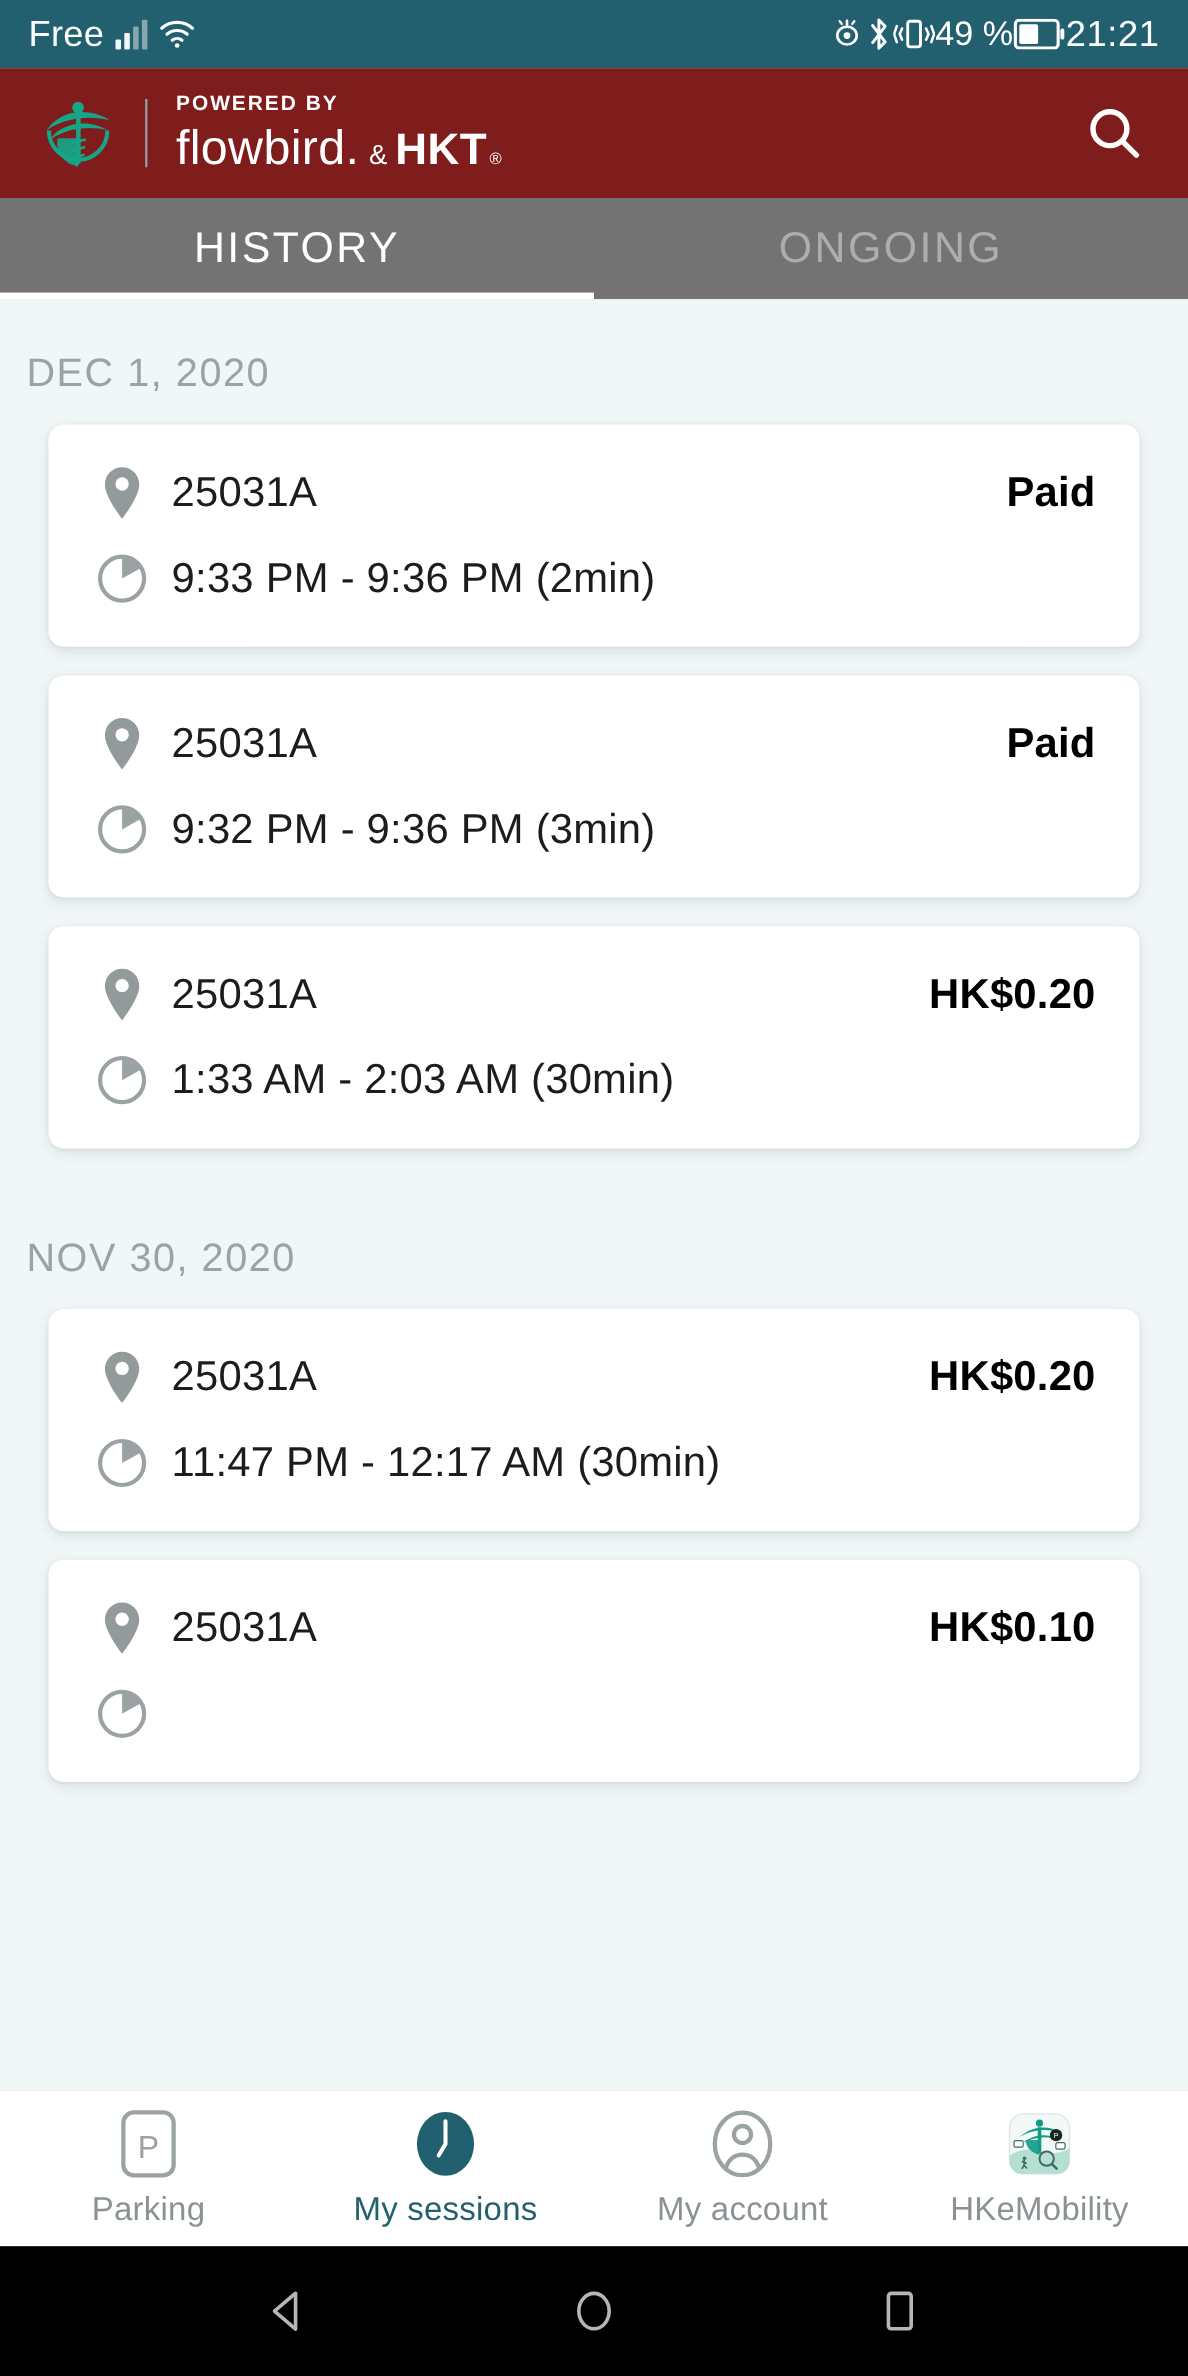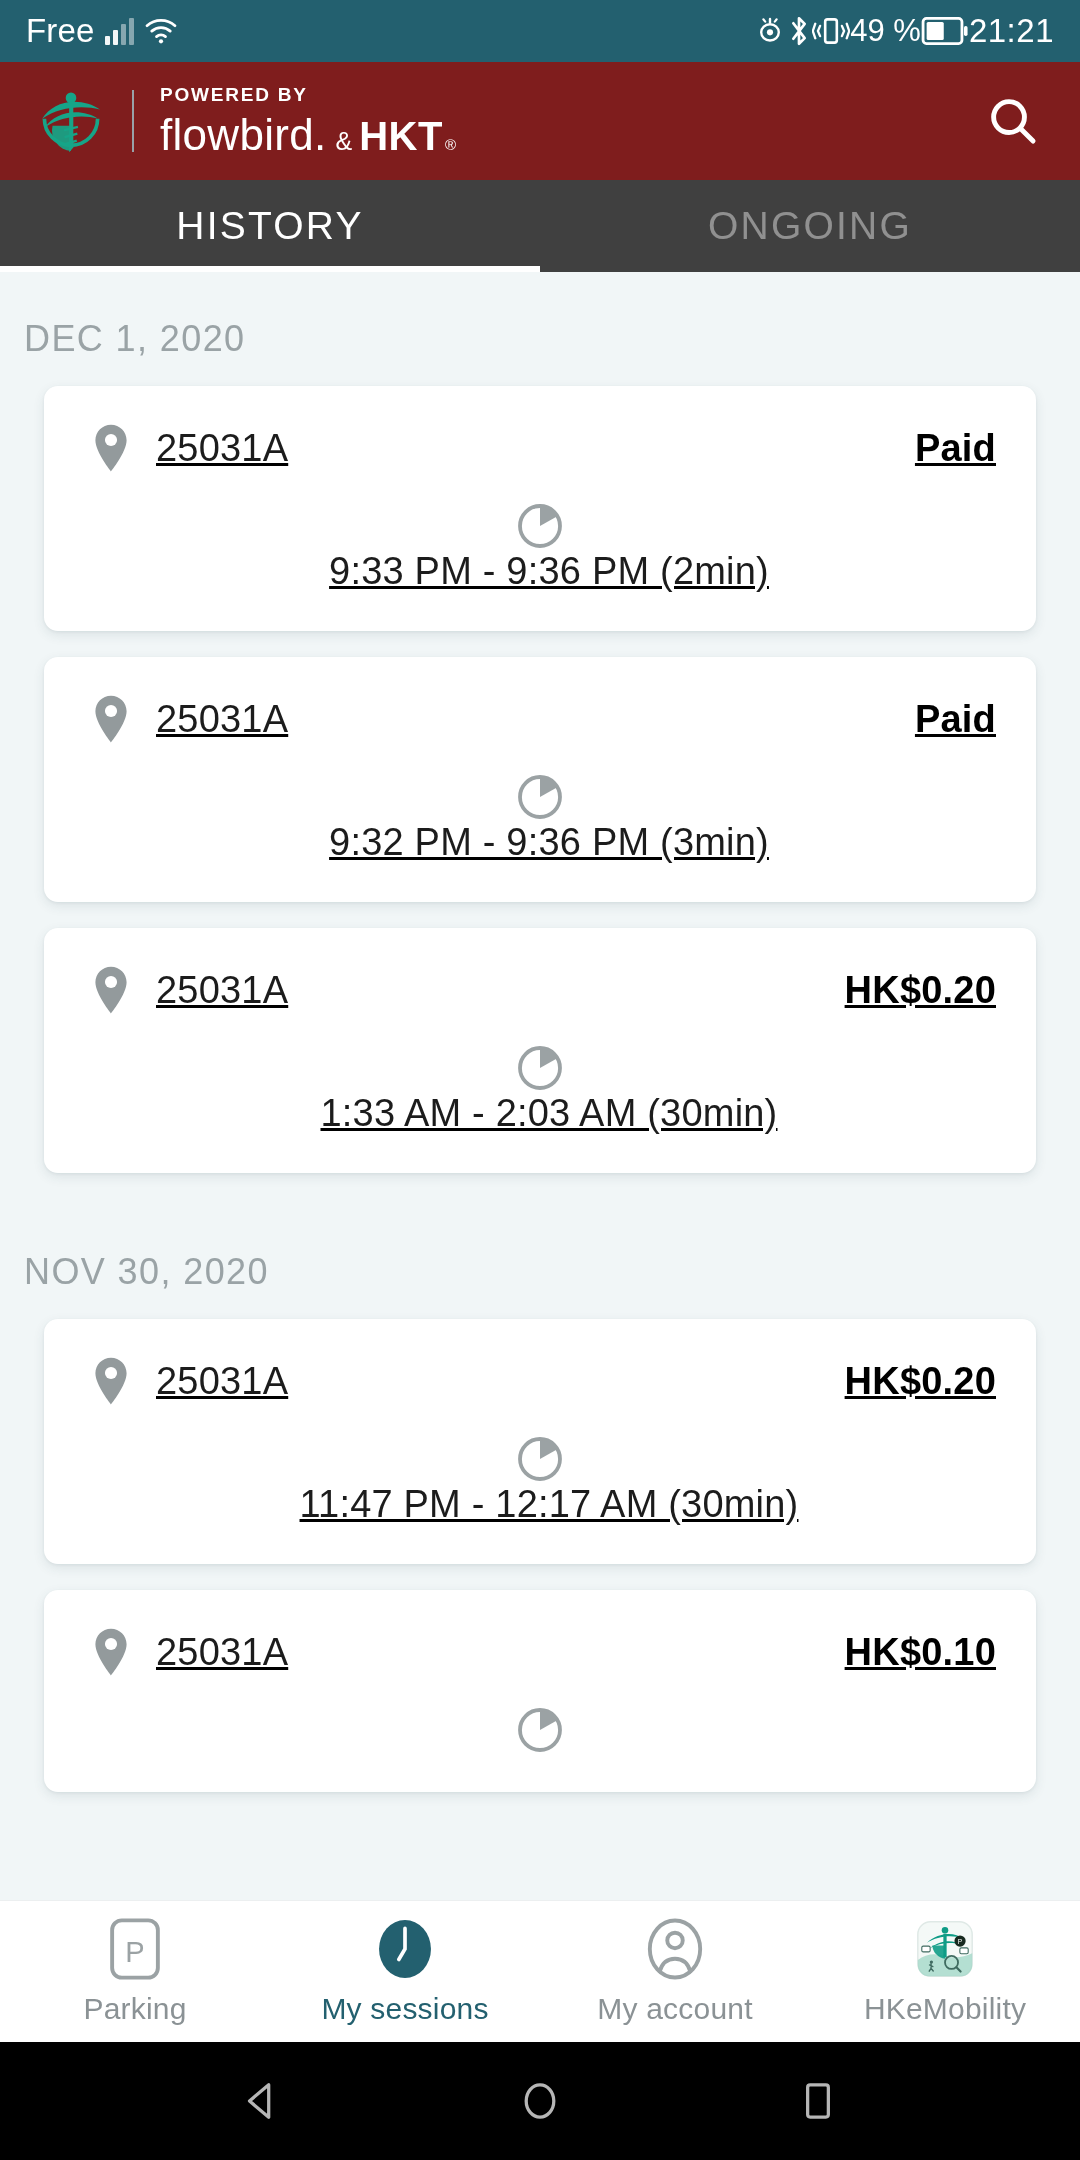--- a/index.html
+++ b/index.html
@@ -61,21 +61,21 @@
   .wordmark { display: flex; align-items: baseline; }
   .wm-flowbird { font-size: 44px; font-weight: 300; letter-spacing: .3px; line-height: 1; }
   .wm-amp { font-size: 25px; font-weight: 400; margin: 0 7px 0 9px; }
   .wm-hkt { font-size: 40px; font-weight: 700; letter-spacing: .5px; line-height: 1; }
   .wm-reg { font-size: 15px; vertical-align: super; margin-left: 2px; }
   .appbar-spacer { flex: 1; }
   .search-btn { width: 74px; height: 74px; display:flex; align-items:center; justify-content:center; }
 
   
   .tabs {
-    background: #404040;
+    background: #737373;
     height: 92px;
     display: flex;
     position: relative;
   }
   .tab {
     flex: 1;
     display: flex; align-items: center; justify-content: center;
     font-size: 39px; letter-spacing: 2.2px; font-weight: 400;
     color: rgba(255,255,255,.42);
     position: relative;
@@ -104,22 +104,22 @@
   }
   .date-header.second { padding-top: 52px; }
 
   .card {
     background: #ffffff;
     margin: 0 44px 26px 44px;
     border-radius: 14px;
     box-shadow: 0 4px 12px rgba(40,70,80,.10), 0 1px 3px rgba(40,70,80,.07);
     padding: 36px 40px 38px 40px;
   }
-  .card-row { display: flex; align-items: center; text-decoration: underline; }
-  .card-row + .card-row { margin-top: 28px; flex-direction: column; }
+  .card-row { display: flex; align-items: center; }
+  .card-row + .card-row { margin-top: 28px; }
   .row-icon { width: 54px; flex: none; display: flex; align-items: center; justify-content: center; }
   .row-label {
     font-size: 38px;
     color: #1c1c1c;
     margin-left: 18px;
     letter-spacing: .2px;
   }
   .row-amount {
     margin-left: auto;
     font-size: 38px;

